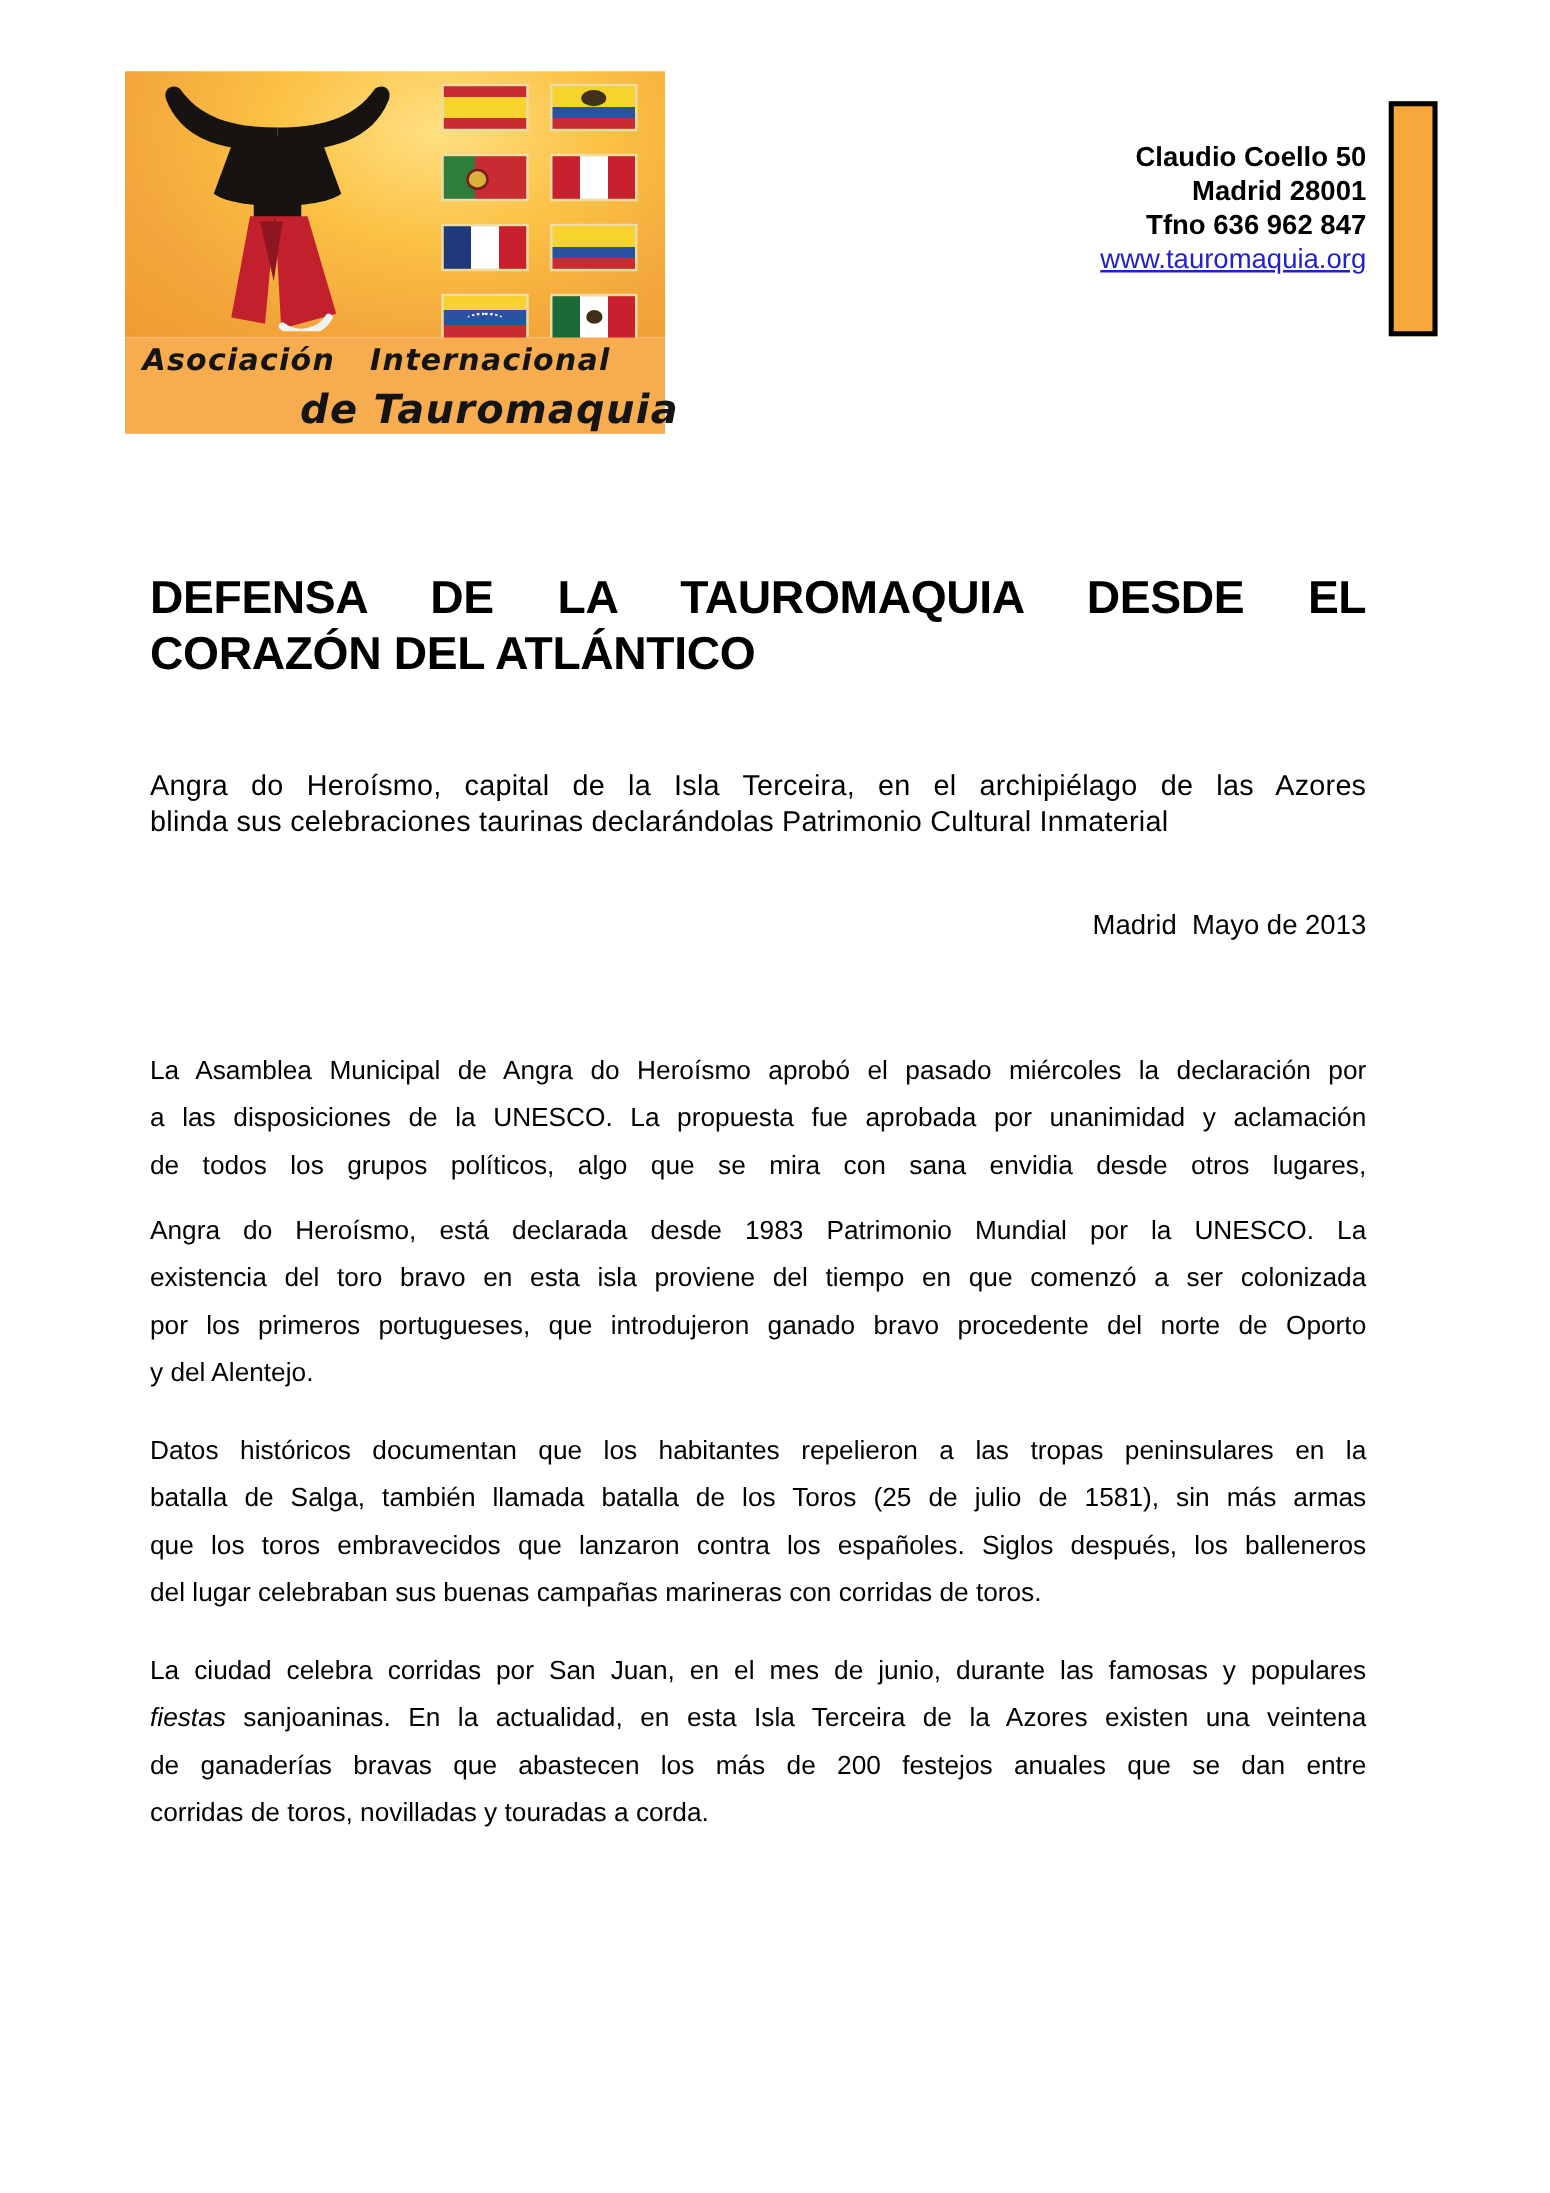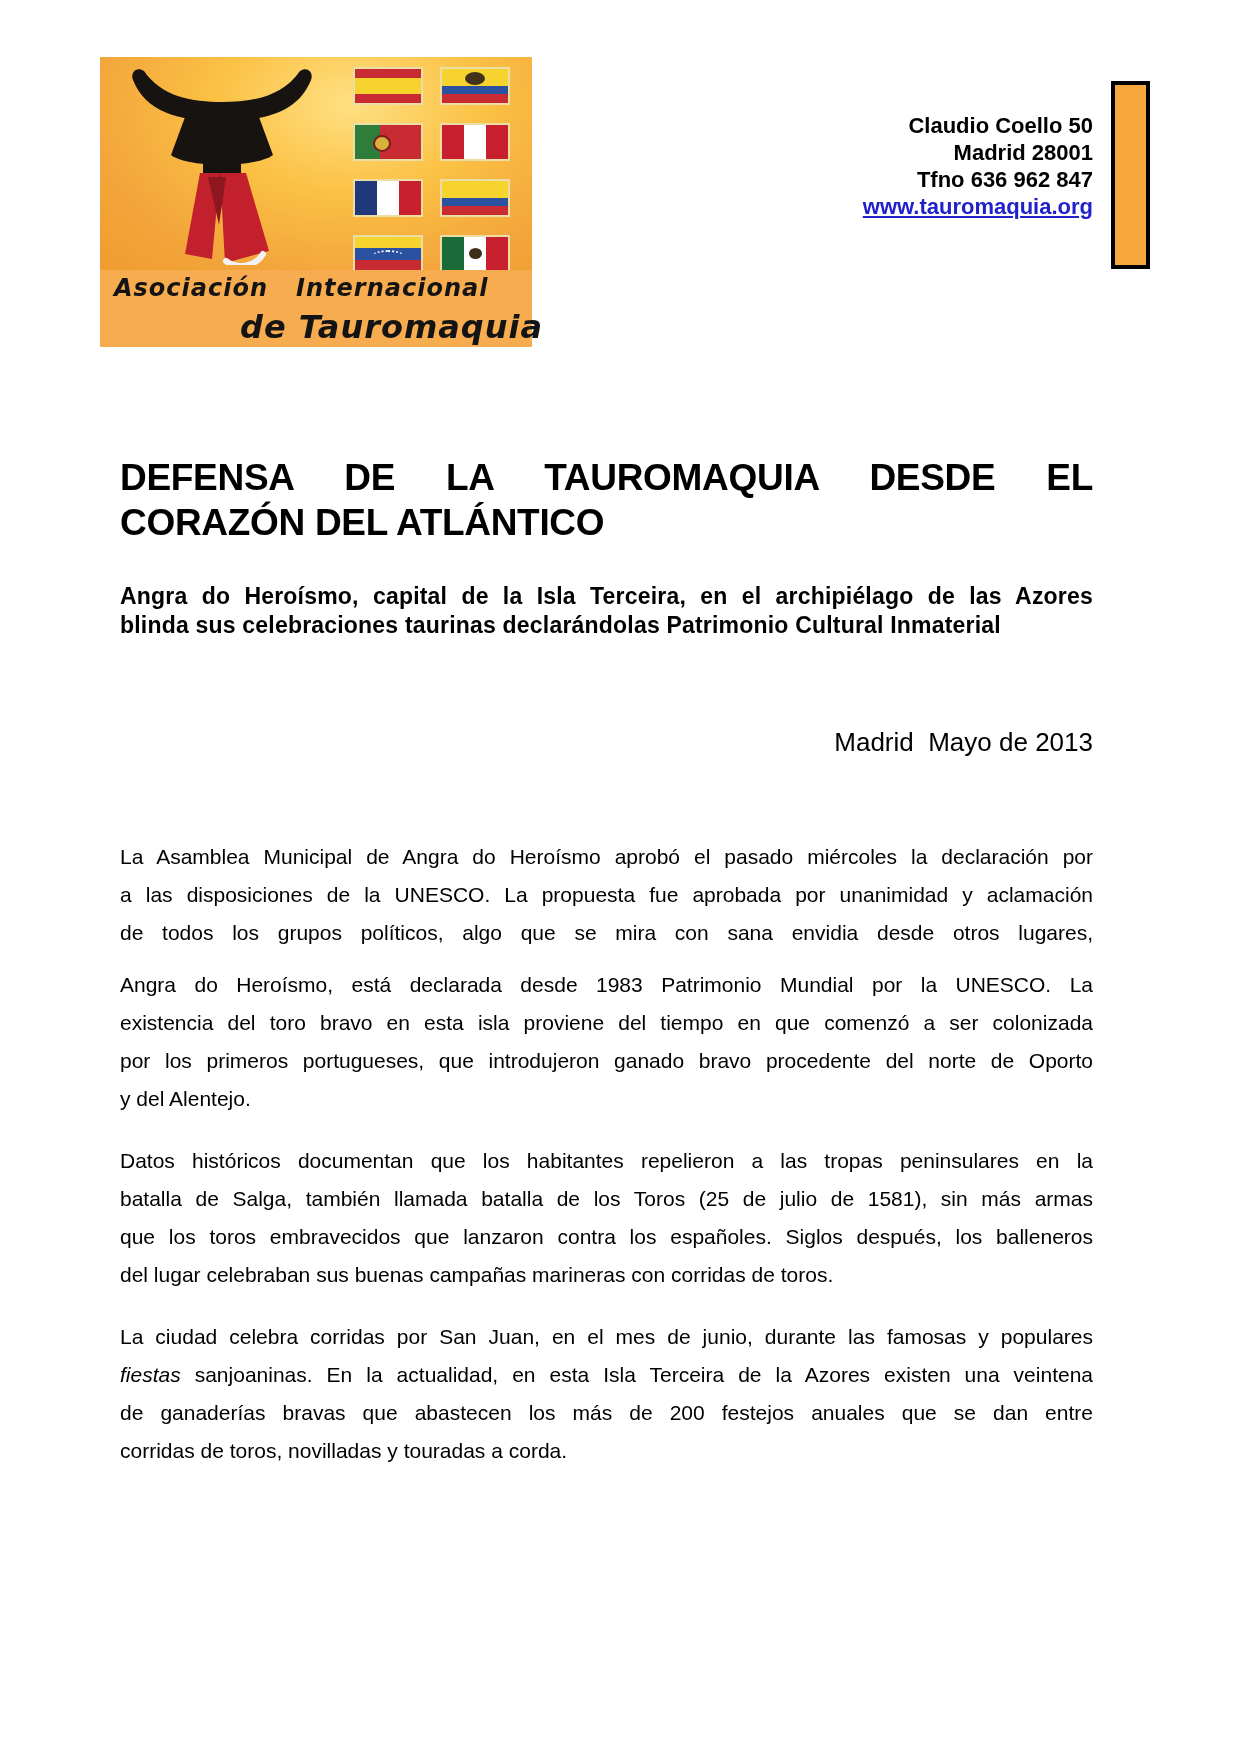--- a/index.html
+++ b/index.html
@@ -41,35 +41,35 @@
   .flag-venezuela{background:linear-gradient(180deg,#f6d32d 0 33%,#2b52a0 33% 67%,#c92b33 67% 100%);}
   .flag-venezuela .emblem{left:18px; top:13px; width:30px; height:9px; border-top:2px dotted #ffffff; border-radius:50%;}
   .flag-mexico   {background:linear-gradient(90deg,#1a6b37 0 33%,#ffffff 33% 67%,#c8202f 67% 100%);}
   .flag-mexico .emblem{left:27px; top:11px; width:13px; height:11px; background:#3f2f18; border-radius:50%;}
 
   
   .contact{
     position:absolute; top:112px; right:147px; text-align:right;
     font-size:22px; font-weight:bold; line-height:27px;
   }
-  .contact-link{font-weight:bold; text-decoration:underline; cursor:pointer;}
+  .contact-link{font-weight:normal; text-decoration:underline; cursor:pointer;}
 
   .side-bar{
     position:absolute; left:1111px; top:81px; width:31px; height:180px;
     border:4px solid #000;
   }
 
   
   .content{position:absolute; left:120px; width:973px;}
   .line{white-space:normal;}
   .line.stretch{text-align:justify; text-align-last:justify;}
 
   .doc-title{top:455px; font-size:37px; font-weight:bold; line-height:45px; letter-spacing:-0.3px;}
-  .doc-subtitle{top:582px; font-size:23px; font-weight:bold; line-height:29px; letter-spacing:0.2px;}
-  .dateline{top:727px; text-align:right; font-size:26px; white-space:pre;}
+  .doc-subtitle{top:614px; font-size:23px; font-weight:normal; line-height:29px; letter-spacing:0.2px;}
+  .dateline{top:727px; text-align:right; font-size:22px; white-space:pre;}
 
   .doc-body{top:838px; font-size:21px; line-height:38px;}
   .para{margin:0 0 24px 0;}
   .para.tight{margin-bottom:14px;}
   .seg-i{font-style:italic;}
 </style>
 </head>
 <body>
 
 <div class="page">

